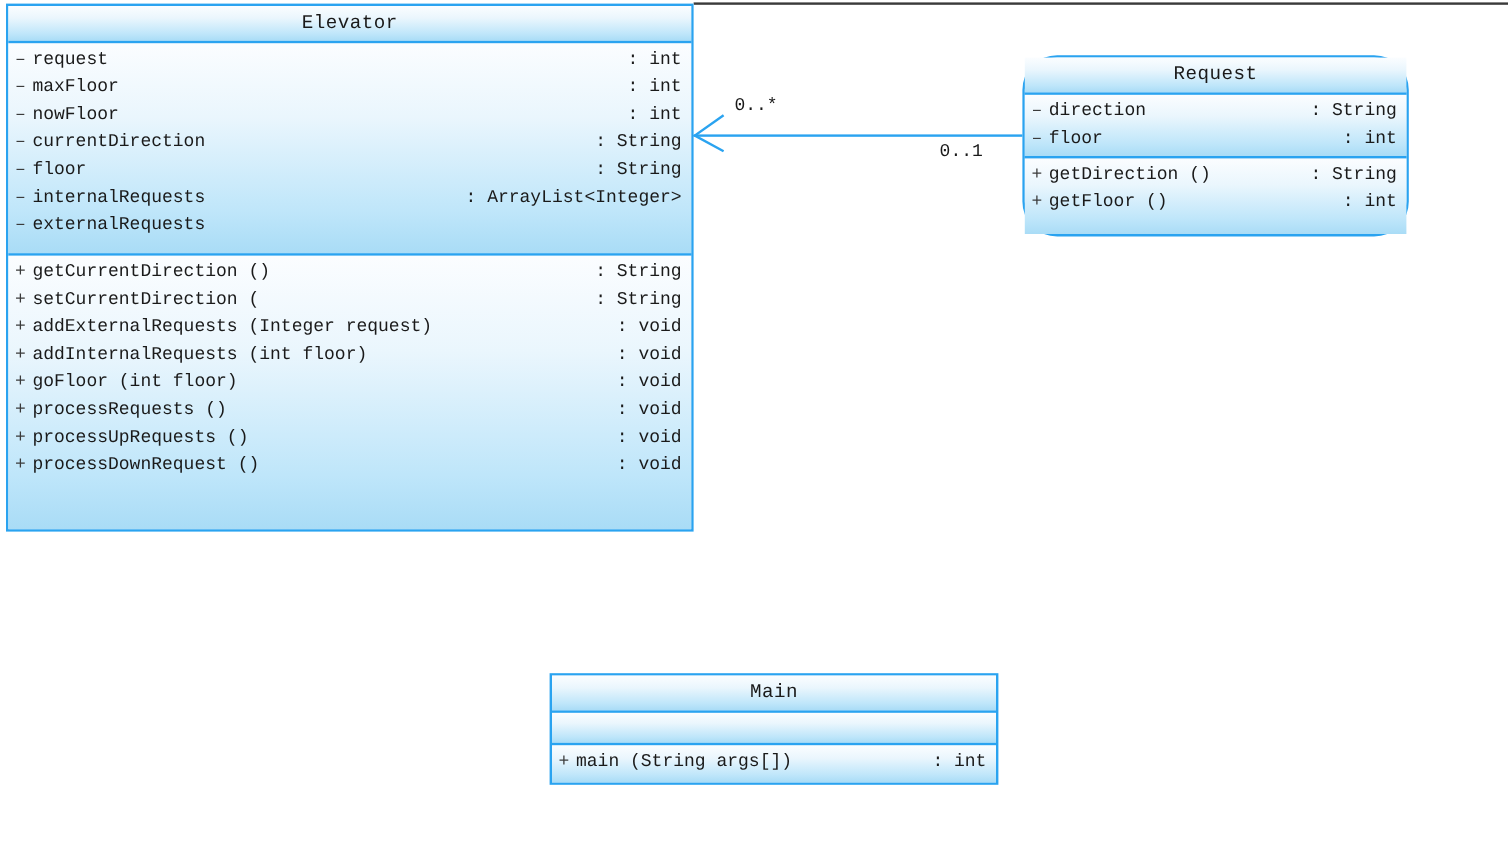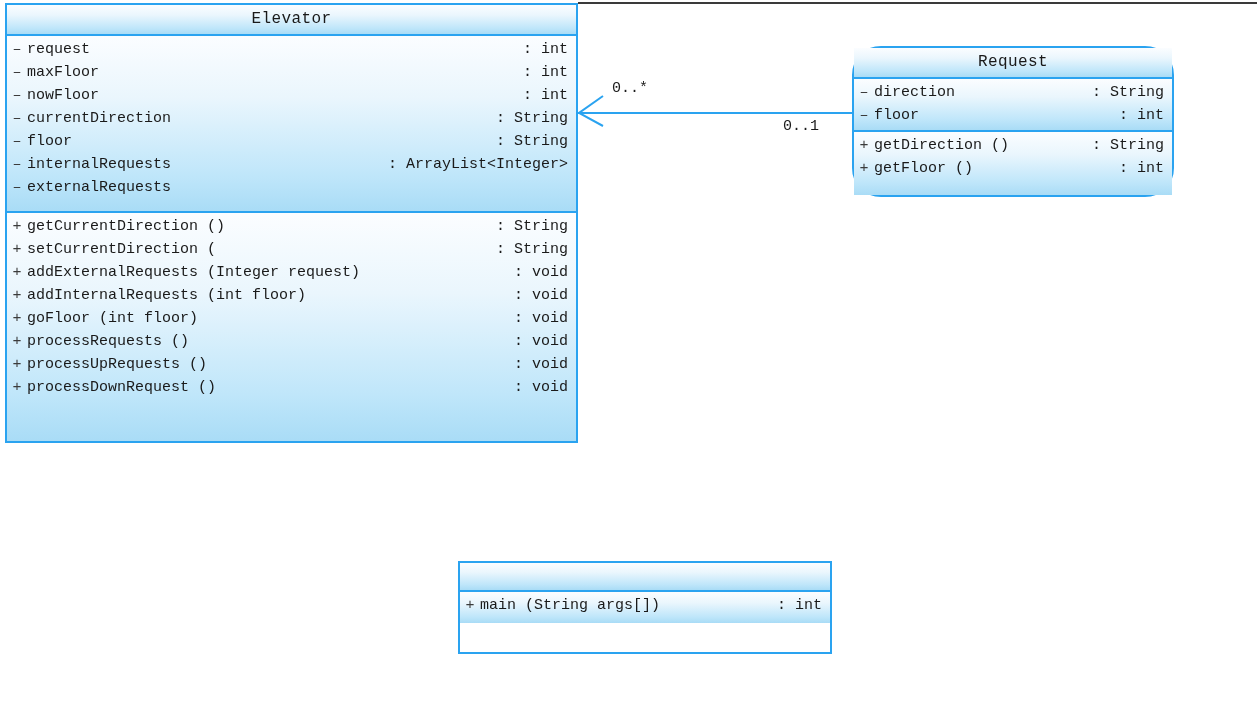--- a/index.html
+++ b/index.html
@@ -219,20 +219,23 @@
       <div class="member-row">
         <span class="vis">+</span>
         <span class="sig">getFloor ()</span>
         <span class="ret">: int</span>
       </div>
     </div>
   </div>
 
   <div class="uml-class" style="left:458px; top:561px; width:374px; height:93px;">
 
+    <div class="compartment" style="height:29px;">
+      <div class="class-title">Main</div>
+    </div>
 
     <div class="compartment member-list" style="height:27px;"></div>
 
     <div class="compartment member-list" style="height:33px;">
       <div class="member-row">
         <span class="vis">+</span>
         <span class="sig">main (String args[])</span>
         <span class="ret">: int</span>
       </div>
     </div>

